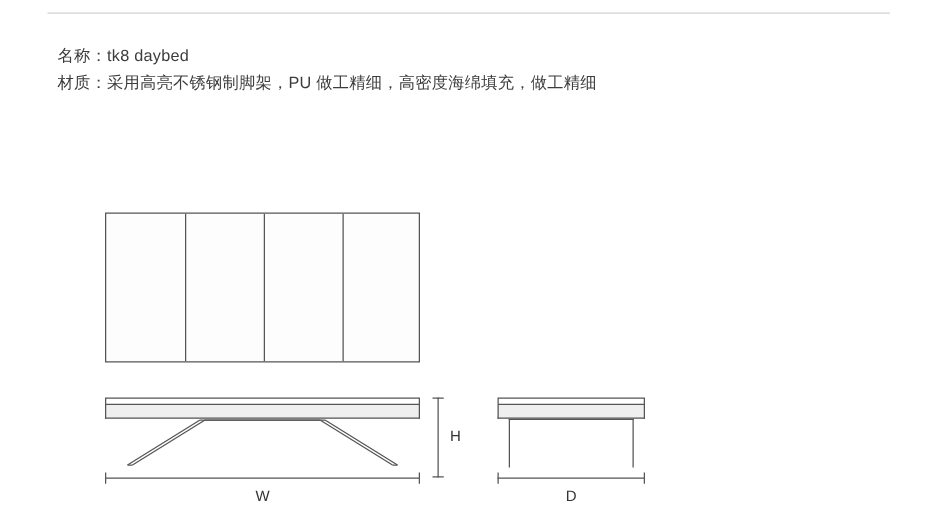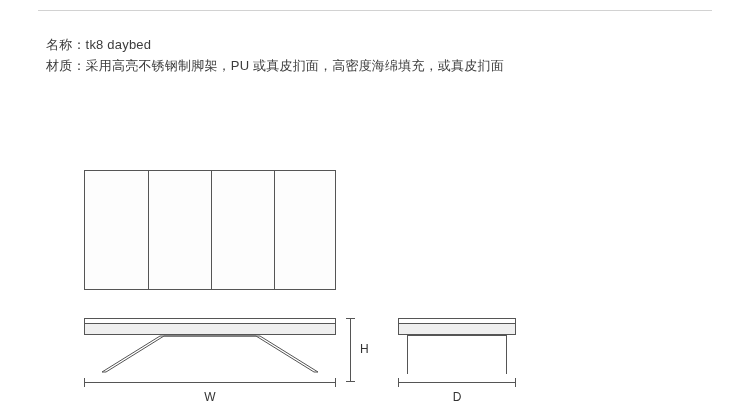--- a/index.html
+++ b/index.html
@@ -234,21 +234,21 @@
 </style>
 </head>
 <body>
 
 <div class="page">
 
   <div class="top-rule"></div>
 
   <div class="spec-block">
     <div class="spec-line">名称：tk8 daybed</div>
-    <div class="spec-line">材质：采用高亮不锈钢制脚架，PU 或真皮扪面，高密度海绵填充，或真皮扪面</div>
+    <div class="spec-line">材质：采用高亮不锈钢制脚架，PU 做工精细，高密度海绵填充，做工精细</div>
   </div>
 
   <div class="plan-view">
     <div class="cushion-div d1"></div>
     <div class="cushion-div d2"></div>
     <div class="cushion-div d3"></div>
   </div>
 
   <div class="front-view">
     <div class="front-top-slab"></div>

